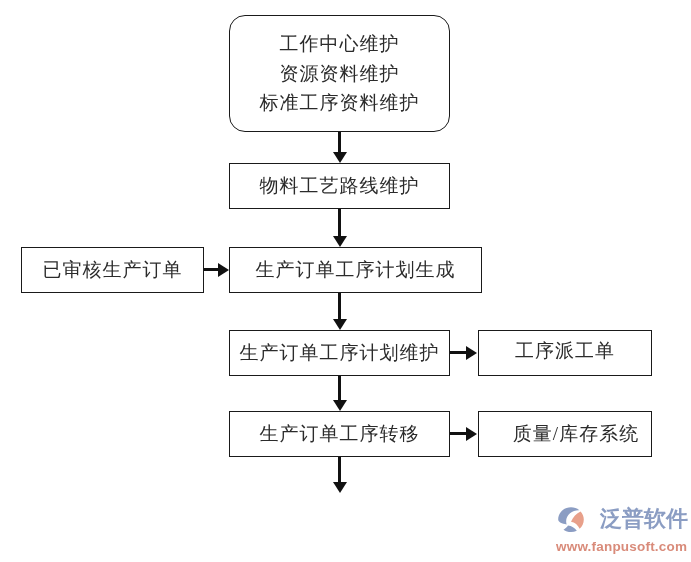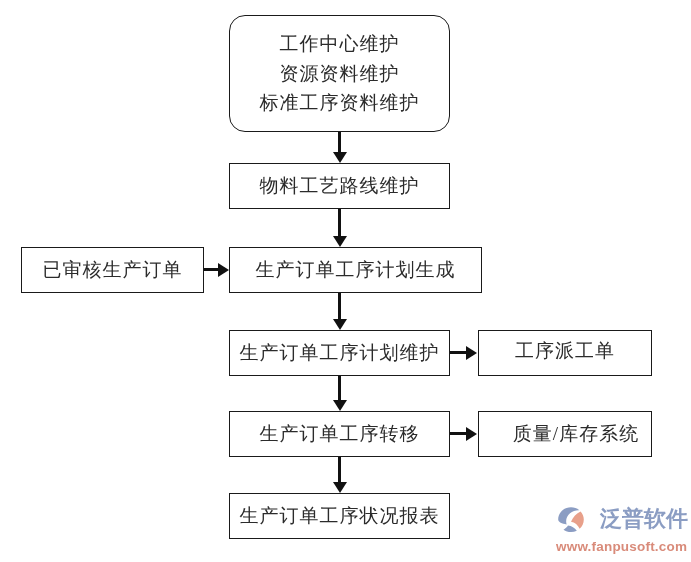--- a/index.html
+++ b/index.html
@@ -184,23 +184,20 @@
   </div>
 
   <div class="node" id="node-transfer">
     <span class="line">生产订单工序转移</span>
   </div>
 
   <div class="node" id="node-quality-stock">
     <span class="line">质量/库存系统</span>
   </div>
 
-  <div class="node" id="node-status-report">
-    <span class="line">生产订单工序状况报表</span>
-  </div>
 
   <div class="conn" id="conn-v1">
     <div class="stem-v"></div>
     <div class="arrow-down"></div>
   </div>
   <div class="conn" id="conn-v2">
     <div class="stem-v"></div>
     <div class="arrow-down"></div>
   </div>
   <div class="conn" id="conn-v3">

